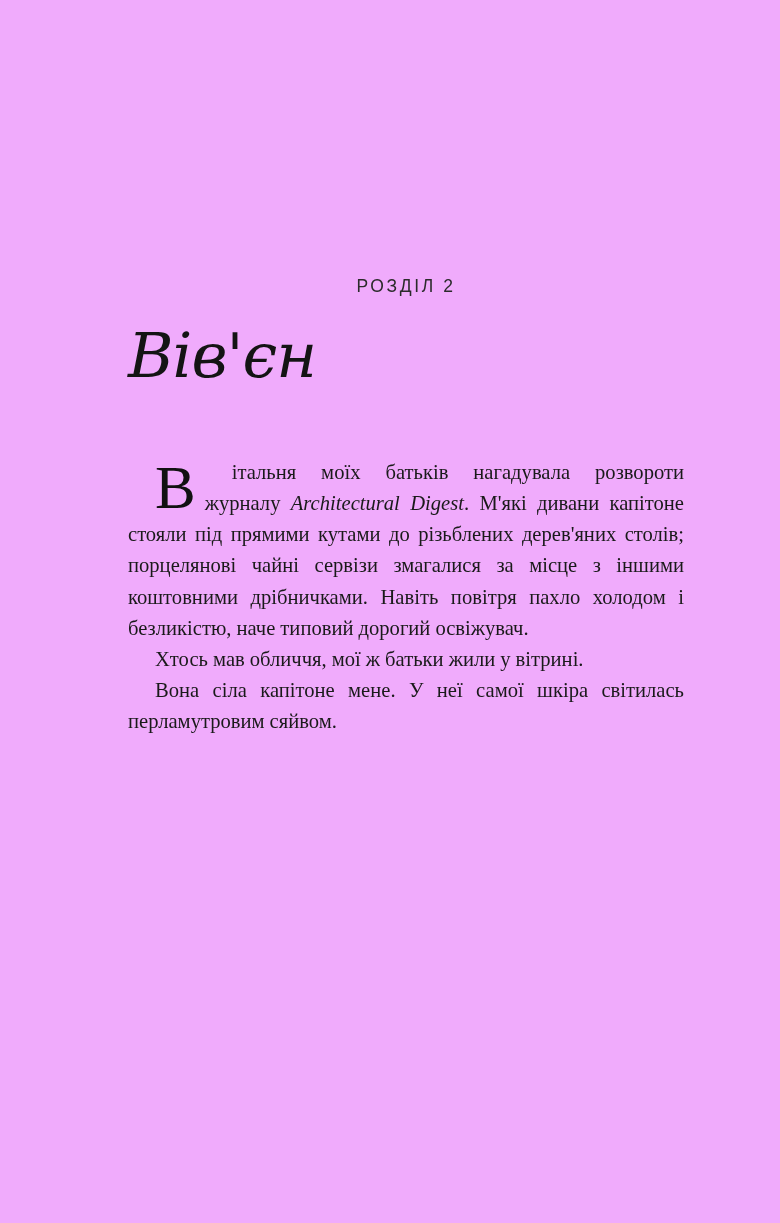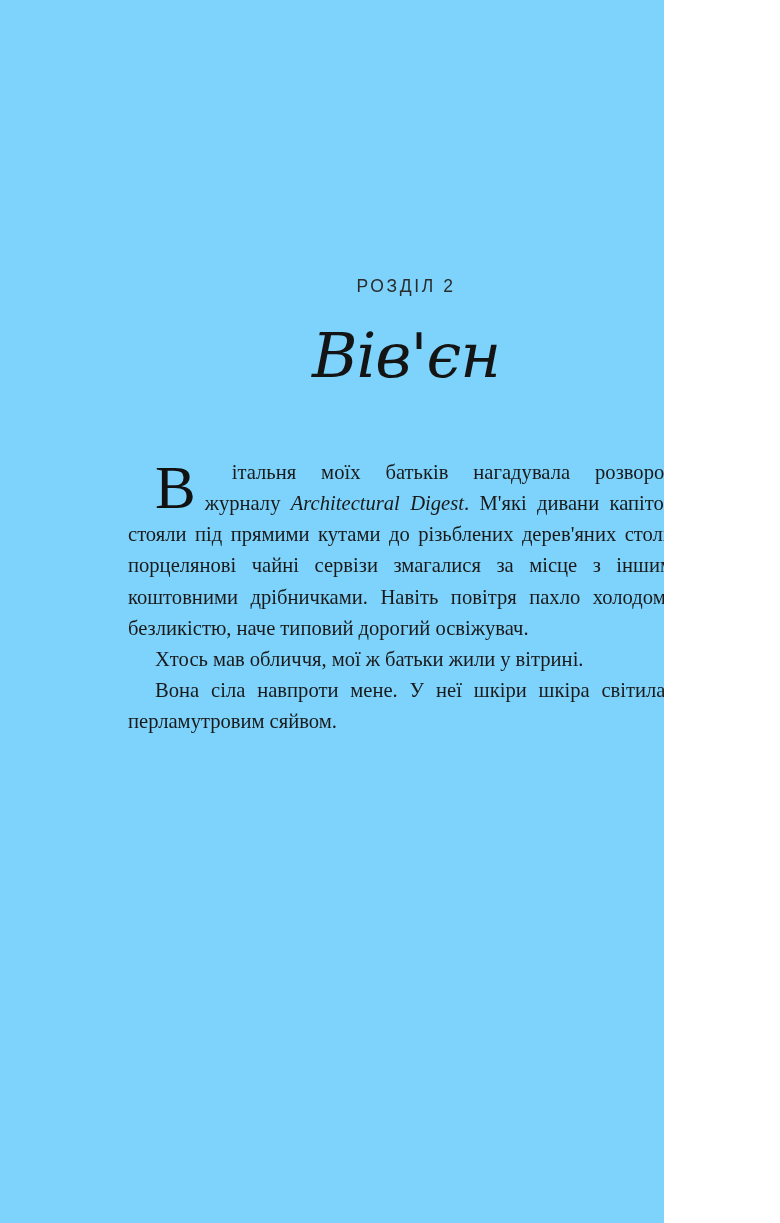--- a/index.html
+++ b/index.html
@@ -2,23 +2,23 @@
 <html><head>
 <meta charset="utf-8">
 <style>
   html, body {
     margin: 0;
     padding: 0;
     background: #ffffff;
   }
   .page {
     position: relative;
-    width: 664px;
+    width: 780px;
     height: 1223px;
-    background: #7dd3fc;
+    background: #f0abfc;
     overflow: hidden;
     font-family: "Liberation Serif", "DejaVu Serif", serif;
     color: #1a1a1a;
   }
   .content {
     position: absolute;
     left: 128px;
     top: 0;
     width: 556px;
   }
@@ -27,21 +27,21 @@
     text-align: center;
     font-family: "Liberation Sans", "DejaVu Sans", sans-serif;
     font-size: 17.5px;
     font-weight: 400;
     letter-spacing: 2.6px;
     color: #2b2b2b;
     line-height: 1;
   }
   .chapter-title {
     margin-top: 24px;
-    text-align: center;
+    text-align: left;
     font-family: "DejaVu Serif", "Liberation Serif", serif;
     font-style: italic;
     font-weight: 400;
     font-size: 62px;
     line-height: 1.15;
     color: #141414;
     letter-spacing: -1px;
   }
   .body-text {
     margin-top: 66px;
@@ -83,21 +83,21 @@
 
     <div class="chapter-title">Вів'єн</div>
 
     <div class="body-text">
 
       <p class="para dropcap-para"><span class="dropcap">В</span><span>італьня моїх батьків нагадувала розвороти журналу </span><span class="it">Architectural Digest</span><span>. М'які дивани капітоне стояли під прямими кутами до різьблених дерев'яних столів; порцелянові чайні сервізи змагалися за місце з іншими коштовними дрібничками. Навіть повітря пахло холодом і безликістю, наче типовий дорогий освіжувач.</span></p>
 
       <p class="para">Хтось мав обличчя, мої ж батьки жили у вітрині.</p>
 
 
-      <p class="para">Вона сіла навпроти мене. У неї шкіри шкіра світилась перламутровим сяйвом.</p>
+      <p class="para">Вона сіла капітоне мене. У неї самої шкіра світилась перламутровим сяйвом.</p>
 
 
 
 
 
     </div>
   </div>
 </div>
 
 </body></html>

